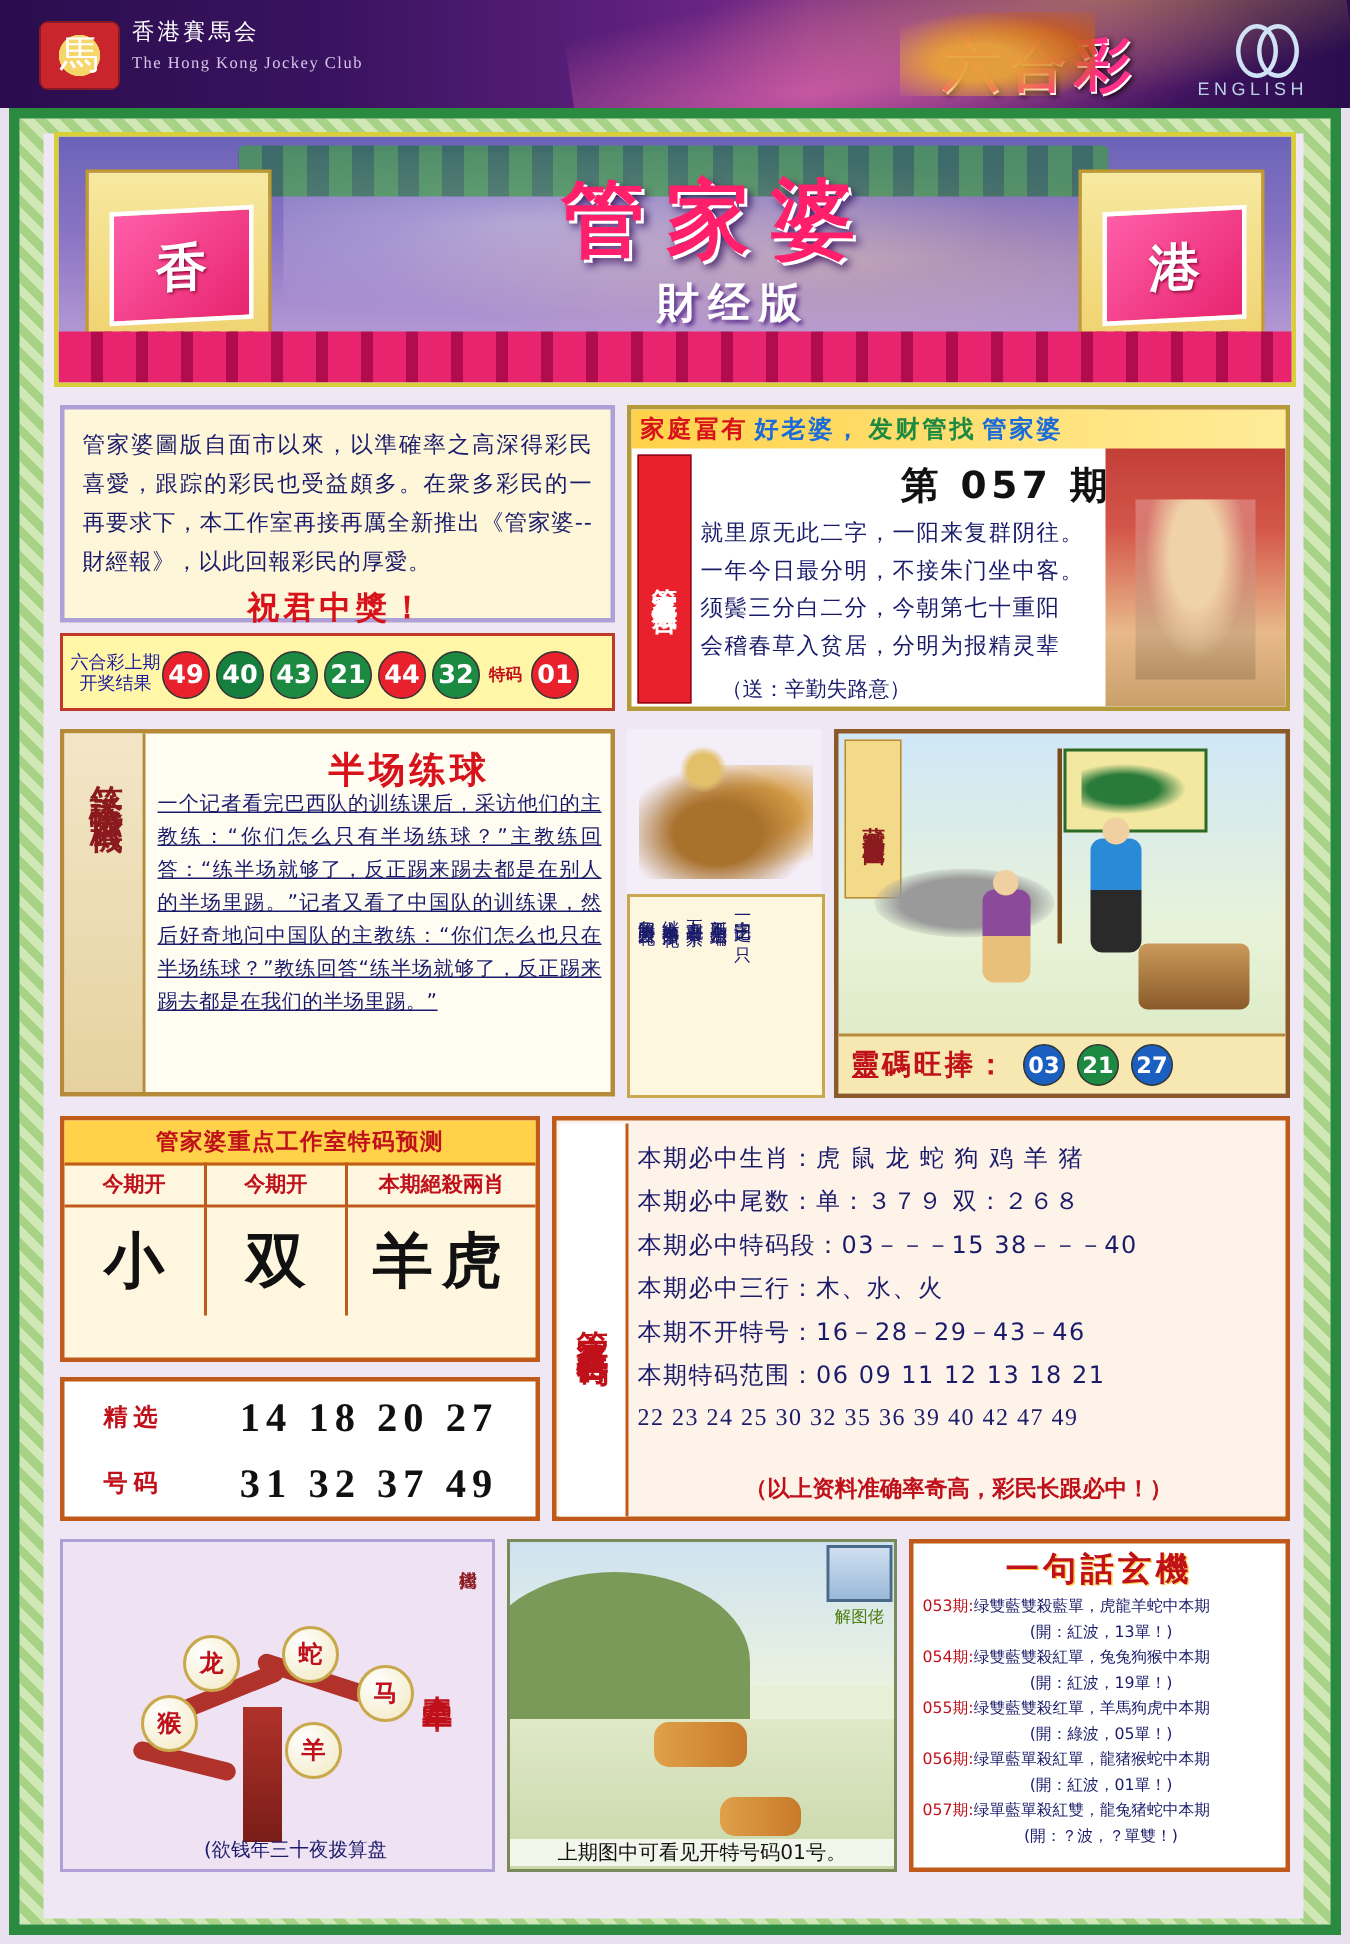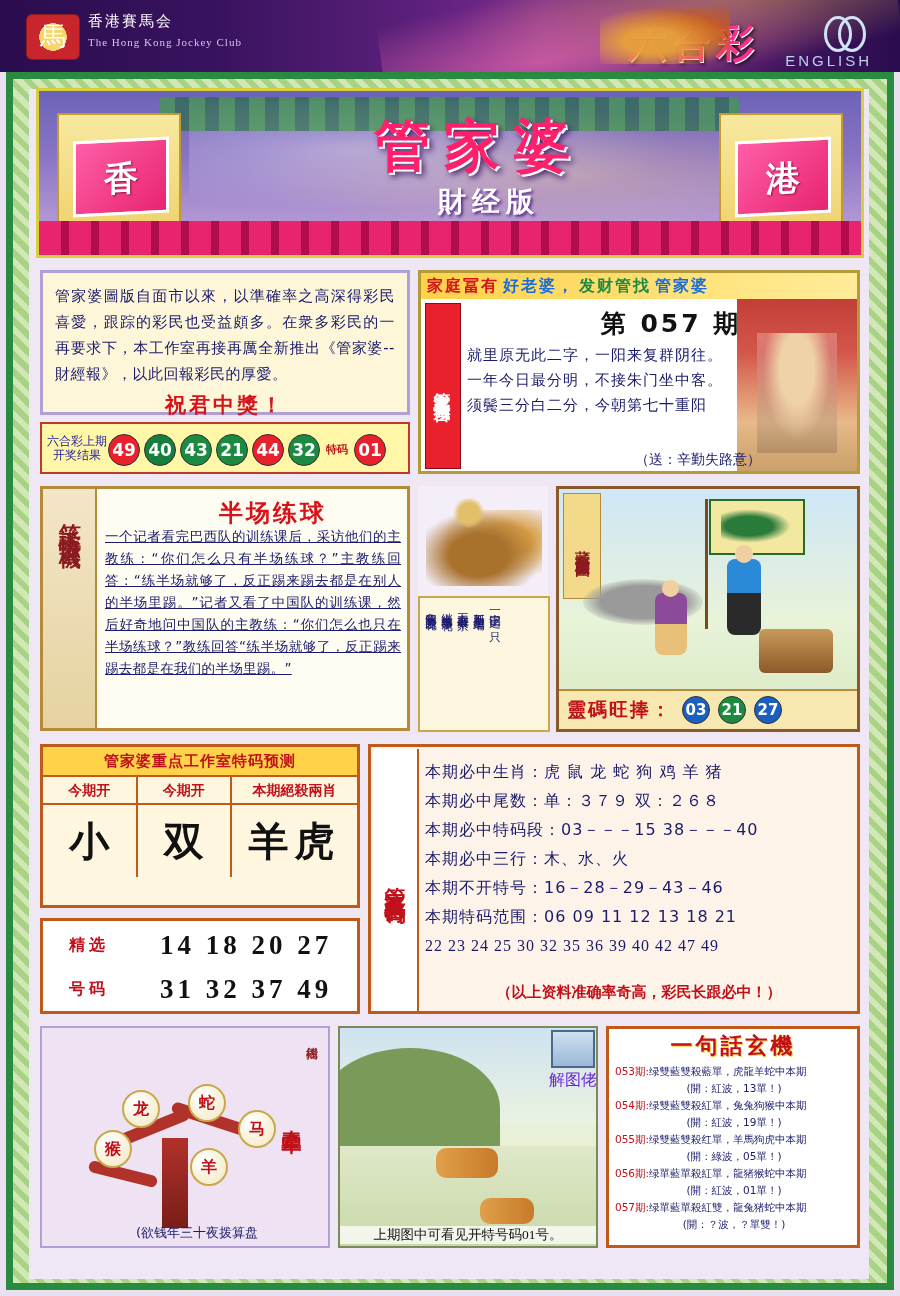--- a/index.html
+++ b/index.html
@@ -71,21 +71,21 @@
   }
   .hkjc-round{
     position:absolute;right:36px;top:16px;width:40px;height:32px;
   }
   .hkjc-round .o{
     position:absolute;top:0;width:22px;height:30px;border:3px solid #cfe3f5;border-radius:50%;
   }
   .hkjc-round .o1{left:0;}
   .hkjc-round .o2{left:14px;}
   .english{
-    position:absolute;right:28px;top:52px;color:#bcd0e6;font-size:15px;letter-spacing:3px;
+    position:absolute;right:28px;top:52px;color:#bcd0e6;font-size:12px;letter-spacing:3px;
     font-family:"Liberation Sans",sans-serif;
   }
 
   
   .banner{
     position:absolute;left:36px;top:88px;width:828px;height:170px;
     background:linear-gradient(180deg,#6b63b8 0%,#8a74c4 40%,#a98fd0 70%,#c9a8da 100%);
     border:3px solid #d8cf3a;
     box-sizing:border-box;
     overflow:hidden;
@@ -208,21 +208,21 @@
   }
   .issue{
     position:absolute;left:150px;top:34px;width:200px;text-align:center;
     font-size:25px;font-weight:bold;color:#111;letter-spacing:3px;
   }
   .poem-lines{
     position:absolute;left:46px;top:70px;width:286px;
     font-size:15px;line-height:25px;color:#1b1b6b;letter-spacing:1px;
   }
   .poem-note{
-    position:absolute;left:60px;top:178px;width:280px;text-align:right;
+    position:absolute;left:60px;top:178px;width:280px;text-align:left;
     font-size:14px;color:#1b1b6b;
   }
 
   
   .joke-wrap{
     position:absolute;left:40px;top:486px;width:370px;height:245px;
     background:#fffdf2;border:3px solid #b58b3a;box-sizing:border-box;
   }
   .joke-side{
     position:absolute;left:0;top:0;width:52px;height:239px;
@@ -431,31 +431,31 @@
     position:absolute;left:338px;top:1026px;width:260px;height:222px;
     background:#e8f0d8;border:2px solid #7a8a5a;box-sizing:border-box;overflow:hidden;
   }
   .pic-sky{position:absolute;left:0;top:0;width:256px;height:96px;background:linear-gradient(180deg,#cfe2f0,#eaf2e0);}
   .pic-hill{position:absolute;left:-20px;top:20px;width:180px;height:120px;background:#7a9a5a;border-radius:50% 50% 0 0;}
   .pic-ground{position:absolute;left:0;top:118px;width:256px;height:104px;background:linear-gradient(180deg,#dfe8c8,#c8d8a8);}
   .tiger1{position:absolute;left:96px;top:120px;width:62px;height:30px;background:linear-gradient(90deg,#e0a04a,#c87a2a);border-radius:10px;}
   .tiger2{position:absolute;left:140px;top:170px;width:54px;height:26px;background:linear-gradient(90deg,#e0a04a,#c87a2a);border-radius:10px;}
   .pic-caption{
     position:absolute;left:0;bottom:2px;width:256px;text-align:center;
-    font-size:13.5px;color:#111;background:rgba(255,255,255,.75);font-family:Liberation Serif, serif;
+    font-size:13.5px;color:#111;background:rgba(255,255,255,.75);
   }
   .jietu{
     position:absolute;left:540px;top:1030px;width:66px;height:60px;
     text-align:center;
   }
   .jietu .ic{
     width:40px;height:34px;margin:0 auto;background:linear-gradient(180deg,#cfe0f0,#9ab8d8);
     border:2px solid #4a6a8a;
   }
-  .jietu .lb{font-size:16px;color:#6d28d9;margin-top:2px;}
+  .jietu .lb{font-size:11px;color:#4d7c0f;margin-top:2px;}
 
   
   .yiju-box{
     position:absolute;left:606px;top:1026px;width:254px;height:222px;
     background:#fff;border:3px solid #c05a1a;box-sizing:border-box;
   }
   .yiju-title{
     position:absolute;left:0;top:2px;width:248px;text-align:center;
     color:#c0111b;font-size:22px;font-weight:bold;letter-spacing:3px;
     text-shadow:1px 1px 0 #ffd24a;
@@ -546,20 +546,21 @@
       <span class="part2">好老婆，</span>
       <span class="part3">发财管找</span>
       <span style="color:#1b6bd8;margin-left:4px;">管家婆</span>
     </div>
     <div class="vert-title">管家婆八句箴言</div>
     <div class="issue">第 057 期</div>
     <div class="poem-lines">
       <div>就里原无此二字，一阳来复群阴往。</div>
       <div>一年今日最分明，不接朱门坐中客。</div>
       <div>须鬓三分白二分，今朝第七十重阳</div>
+      <div>会稽春草入贫居，分明为报精灵辈</div>
     </div>
     <div class="poem-note">（送：辛勤失路意）</div>
   </div>
 
   <div class="joke-wrap">
     <div class="joke-side">
       <div class="t">笑談悟玄機</div>
     </div>
     <div class="joke-title">半场练球</div>
     <div class="joke-text">一个记者看完巴西队的训练课后，采访他们的主教练：“你们怎么只有半场练球？”主教练回答：“练半场就够了，反正踢来踢去都是在别人的半场里踢。”记者又看了中国队的训练课，然后好奇地问中国队的主教练：“你们怎么也只在半场练球？”教练回答“练半场就够了，反正踢来踢去都是在我们的半场里踢。”</div>

